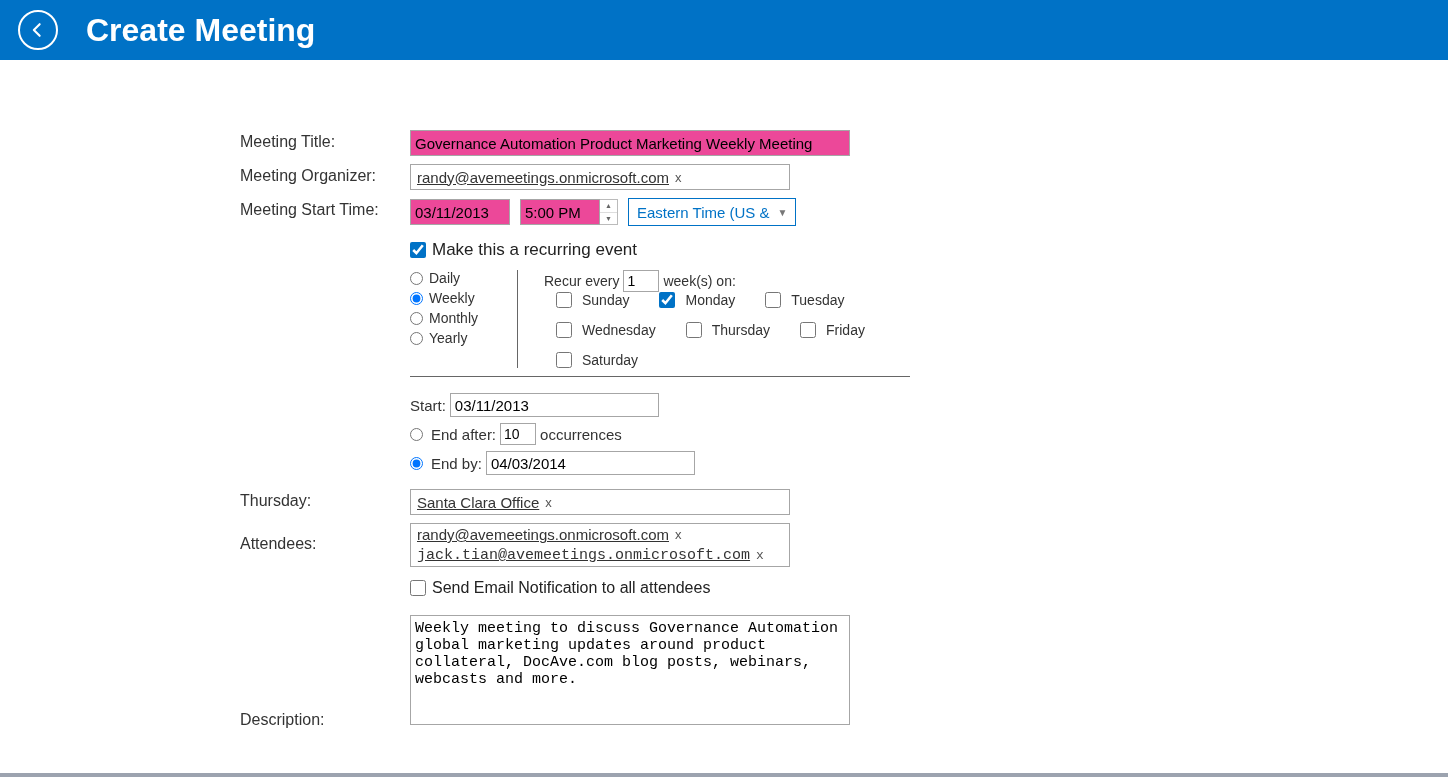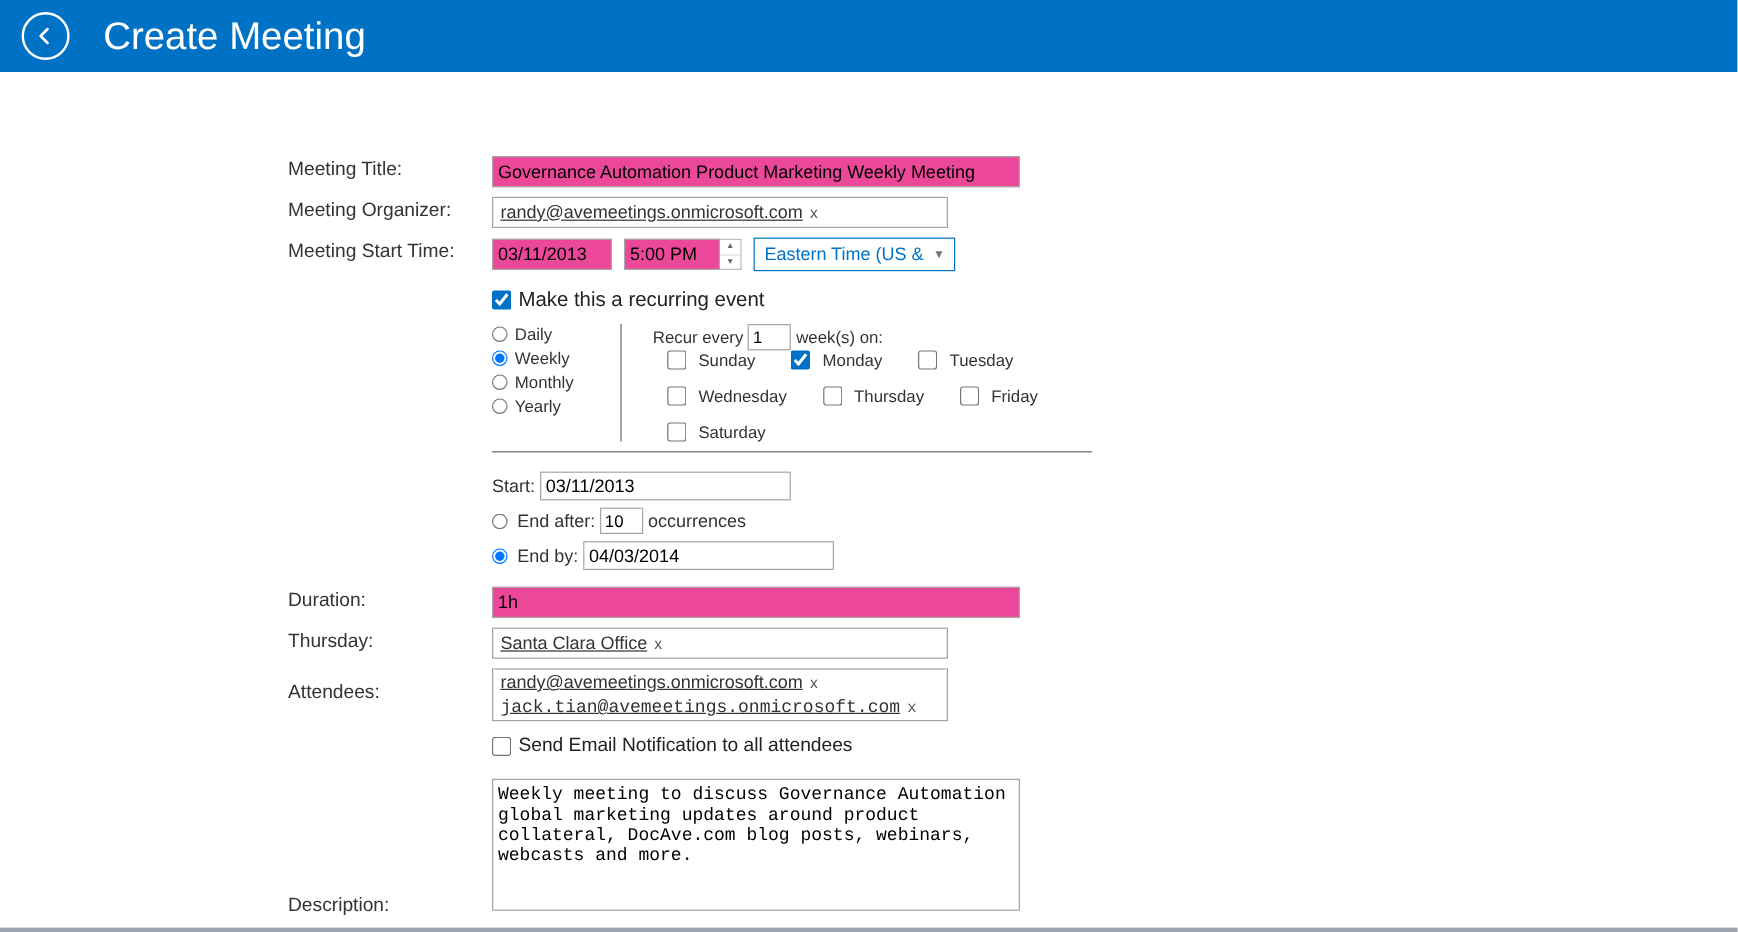--- a/index.html
+++ b/index.html
@@ -14,21 +14,21 @@
   }
   .back-btn {
     width: 40px; height: 40px;
     border: 2px solid #fff;
     border-radius: 50%;
     display: flex; align-items: center; justify-content: center;
     margin-right: 28px;
     cursor: pointer;
   }
   .back-btn svg { width: 20px; height: 20px; }
-  .header-title { font-size: 32px; font-weight: 400; }
+  .header-title { font-size: 32px; font-weight: 700; }
 
   .form-wrap {
     padding: 70px 0 0 0;
     width: 1000px;
     margin: 0 0 0 240px;
   }
   .row {
     display: flex;
     margin-bottom: 8px;
     align-items: flex-start;
@@ -250,26 +250,20 @@
         <div class="line">
           <input type="radio" name="range" checked="" style="">
           <span>End by:</span>
           <input type="text" class="date-inline" value="04/03/2014" style="">
         </div>
       </div>
 
     </div>
   </div>
 
-  <div class="row">
-    <div class="lbl">Duration:</div>
-    <div class="val">
-      <input type="text" class="txt wide440" value="1h" style="">
-    </div>
-  </div>
 
   <div class="row">
     <div class="lbl">Thursday:</div>
     <div class="val">
       <div class="token-box wide380">
         <span class="token">Santa Clara Office</span>
         <span class="token-x">x</span>
       </div>
     </div>
   </div>

